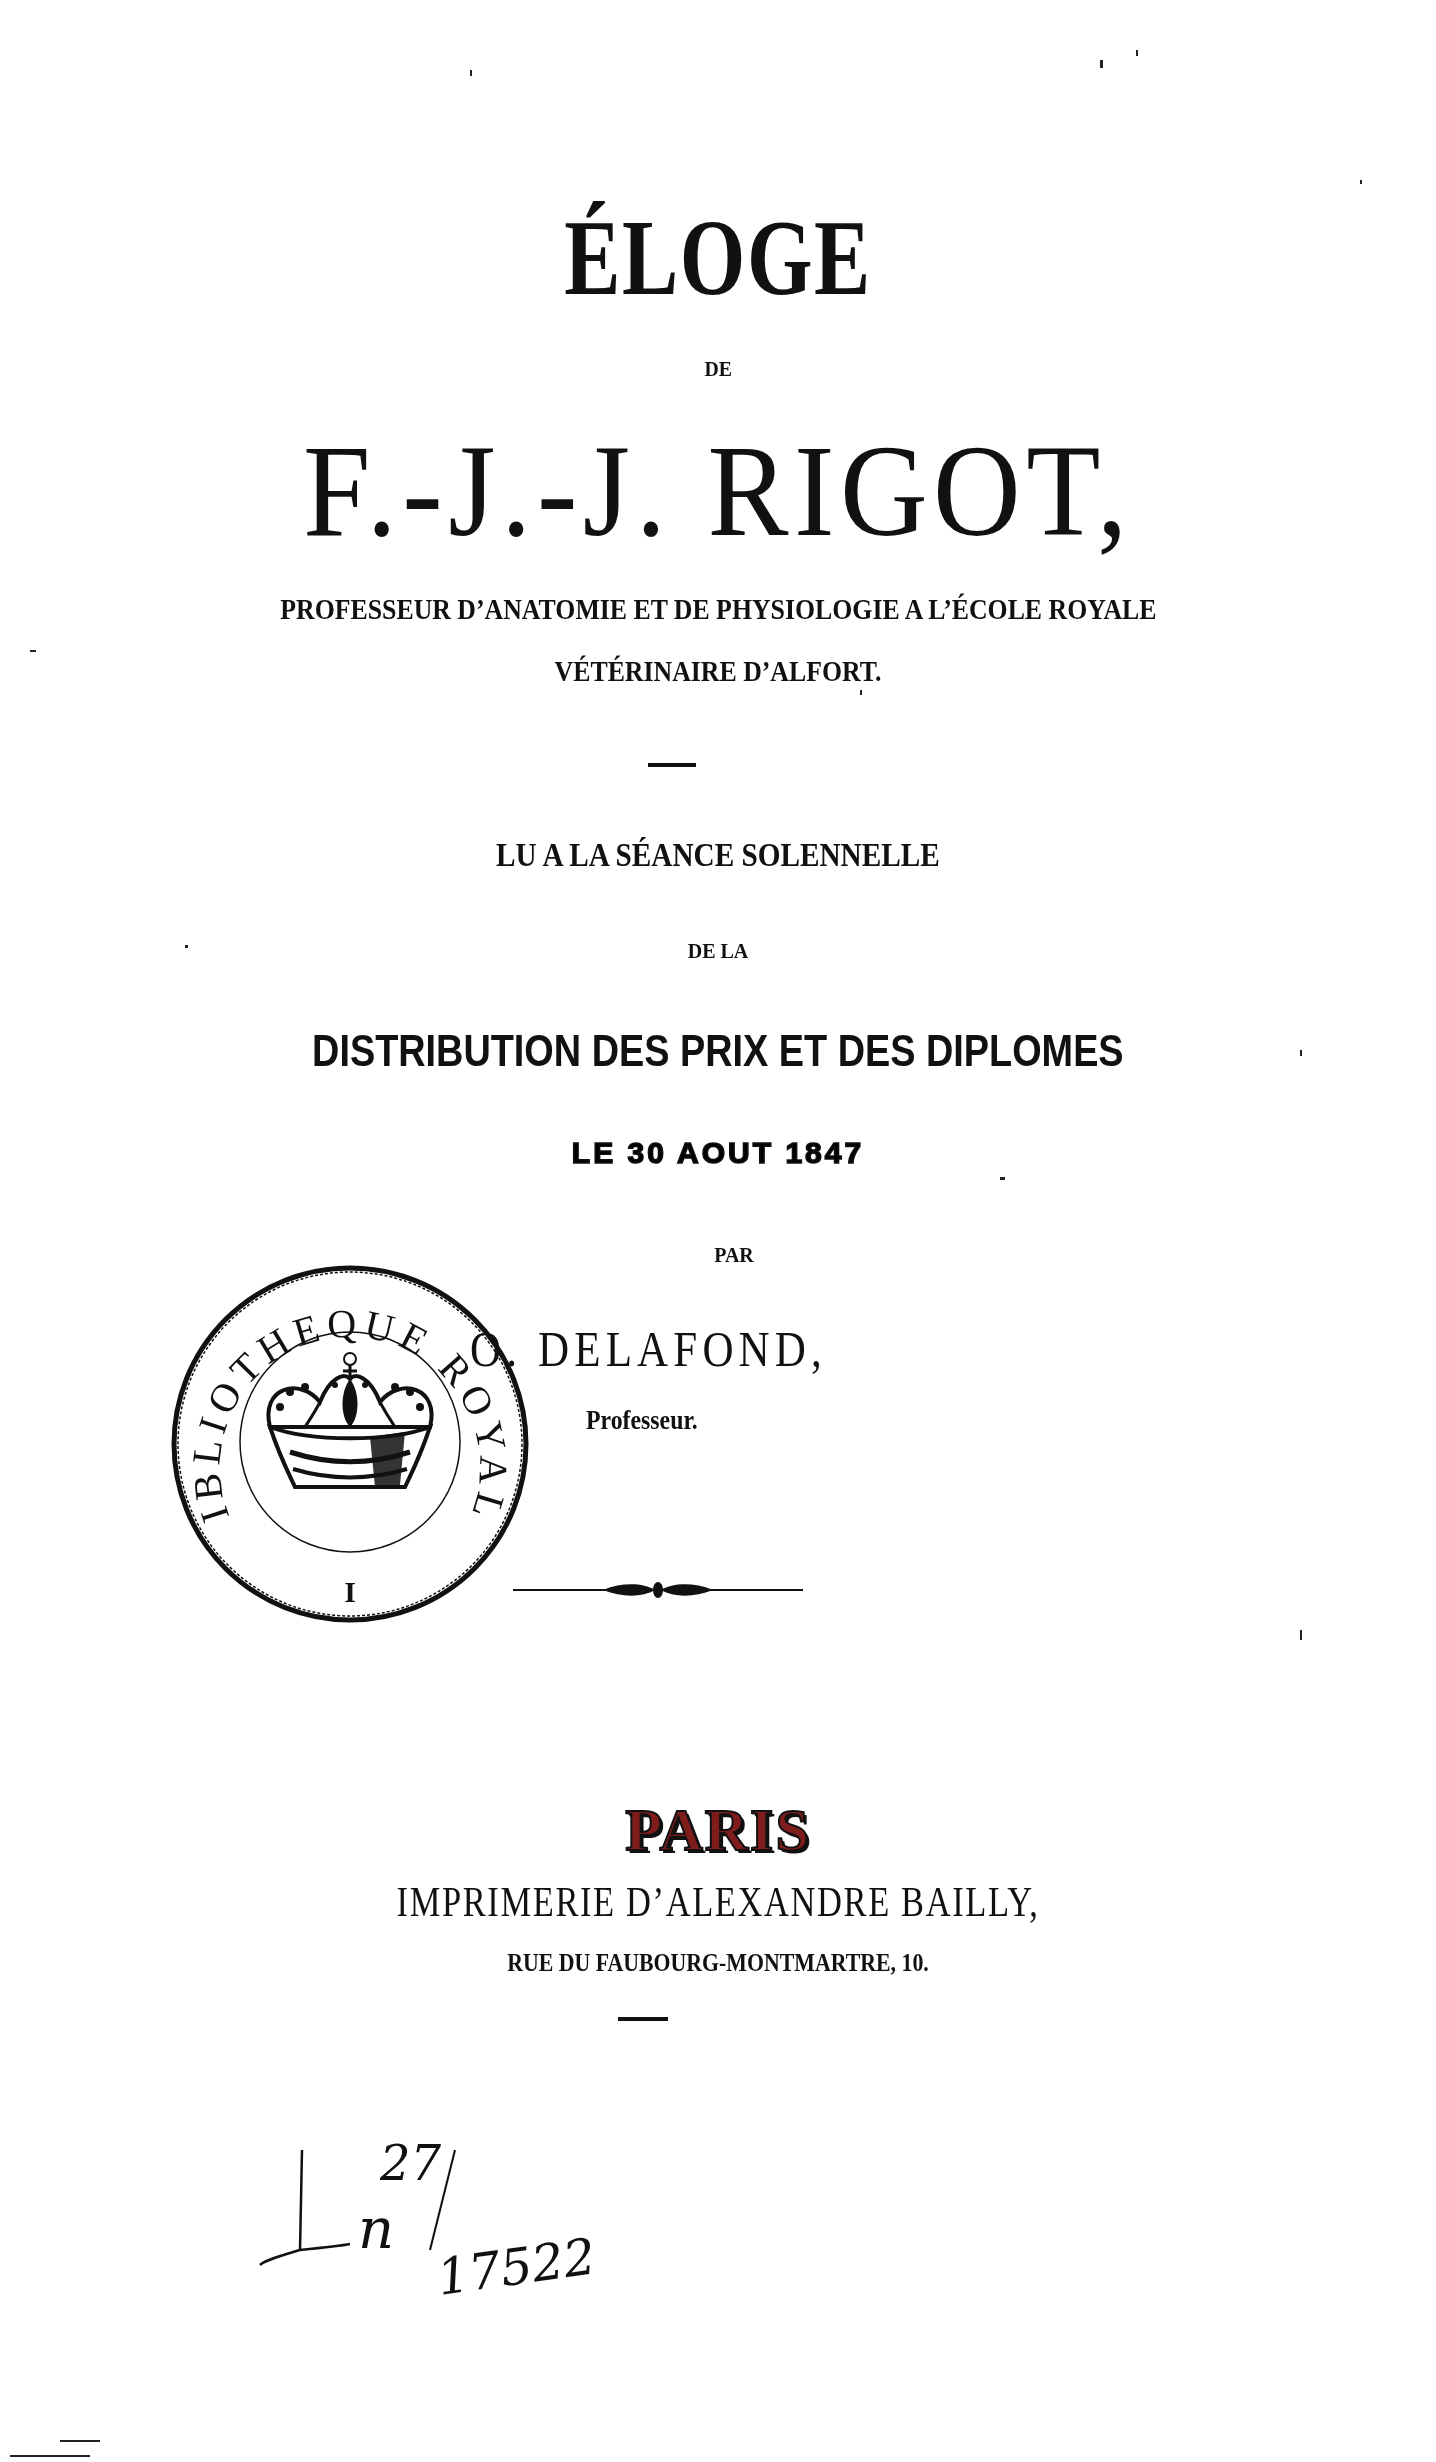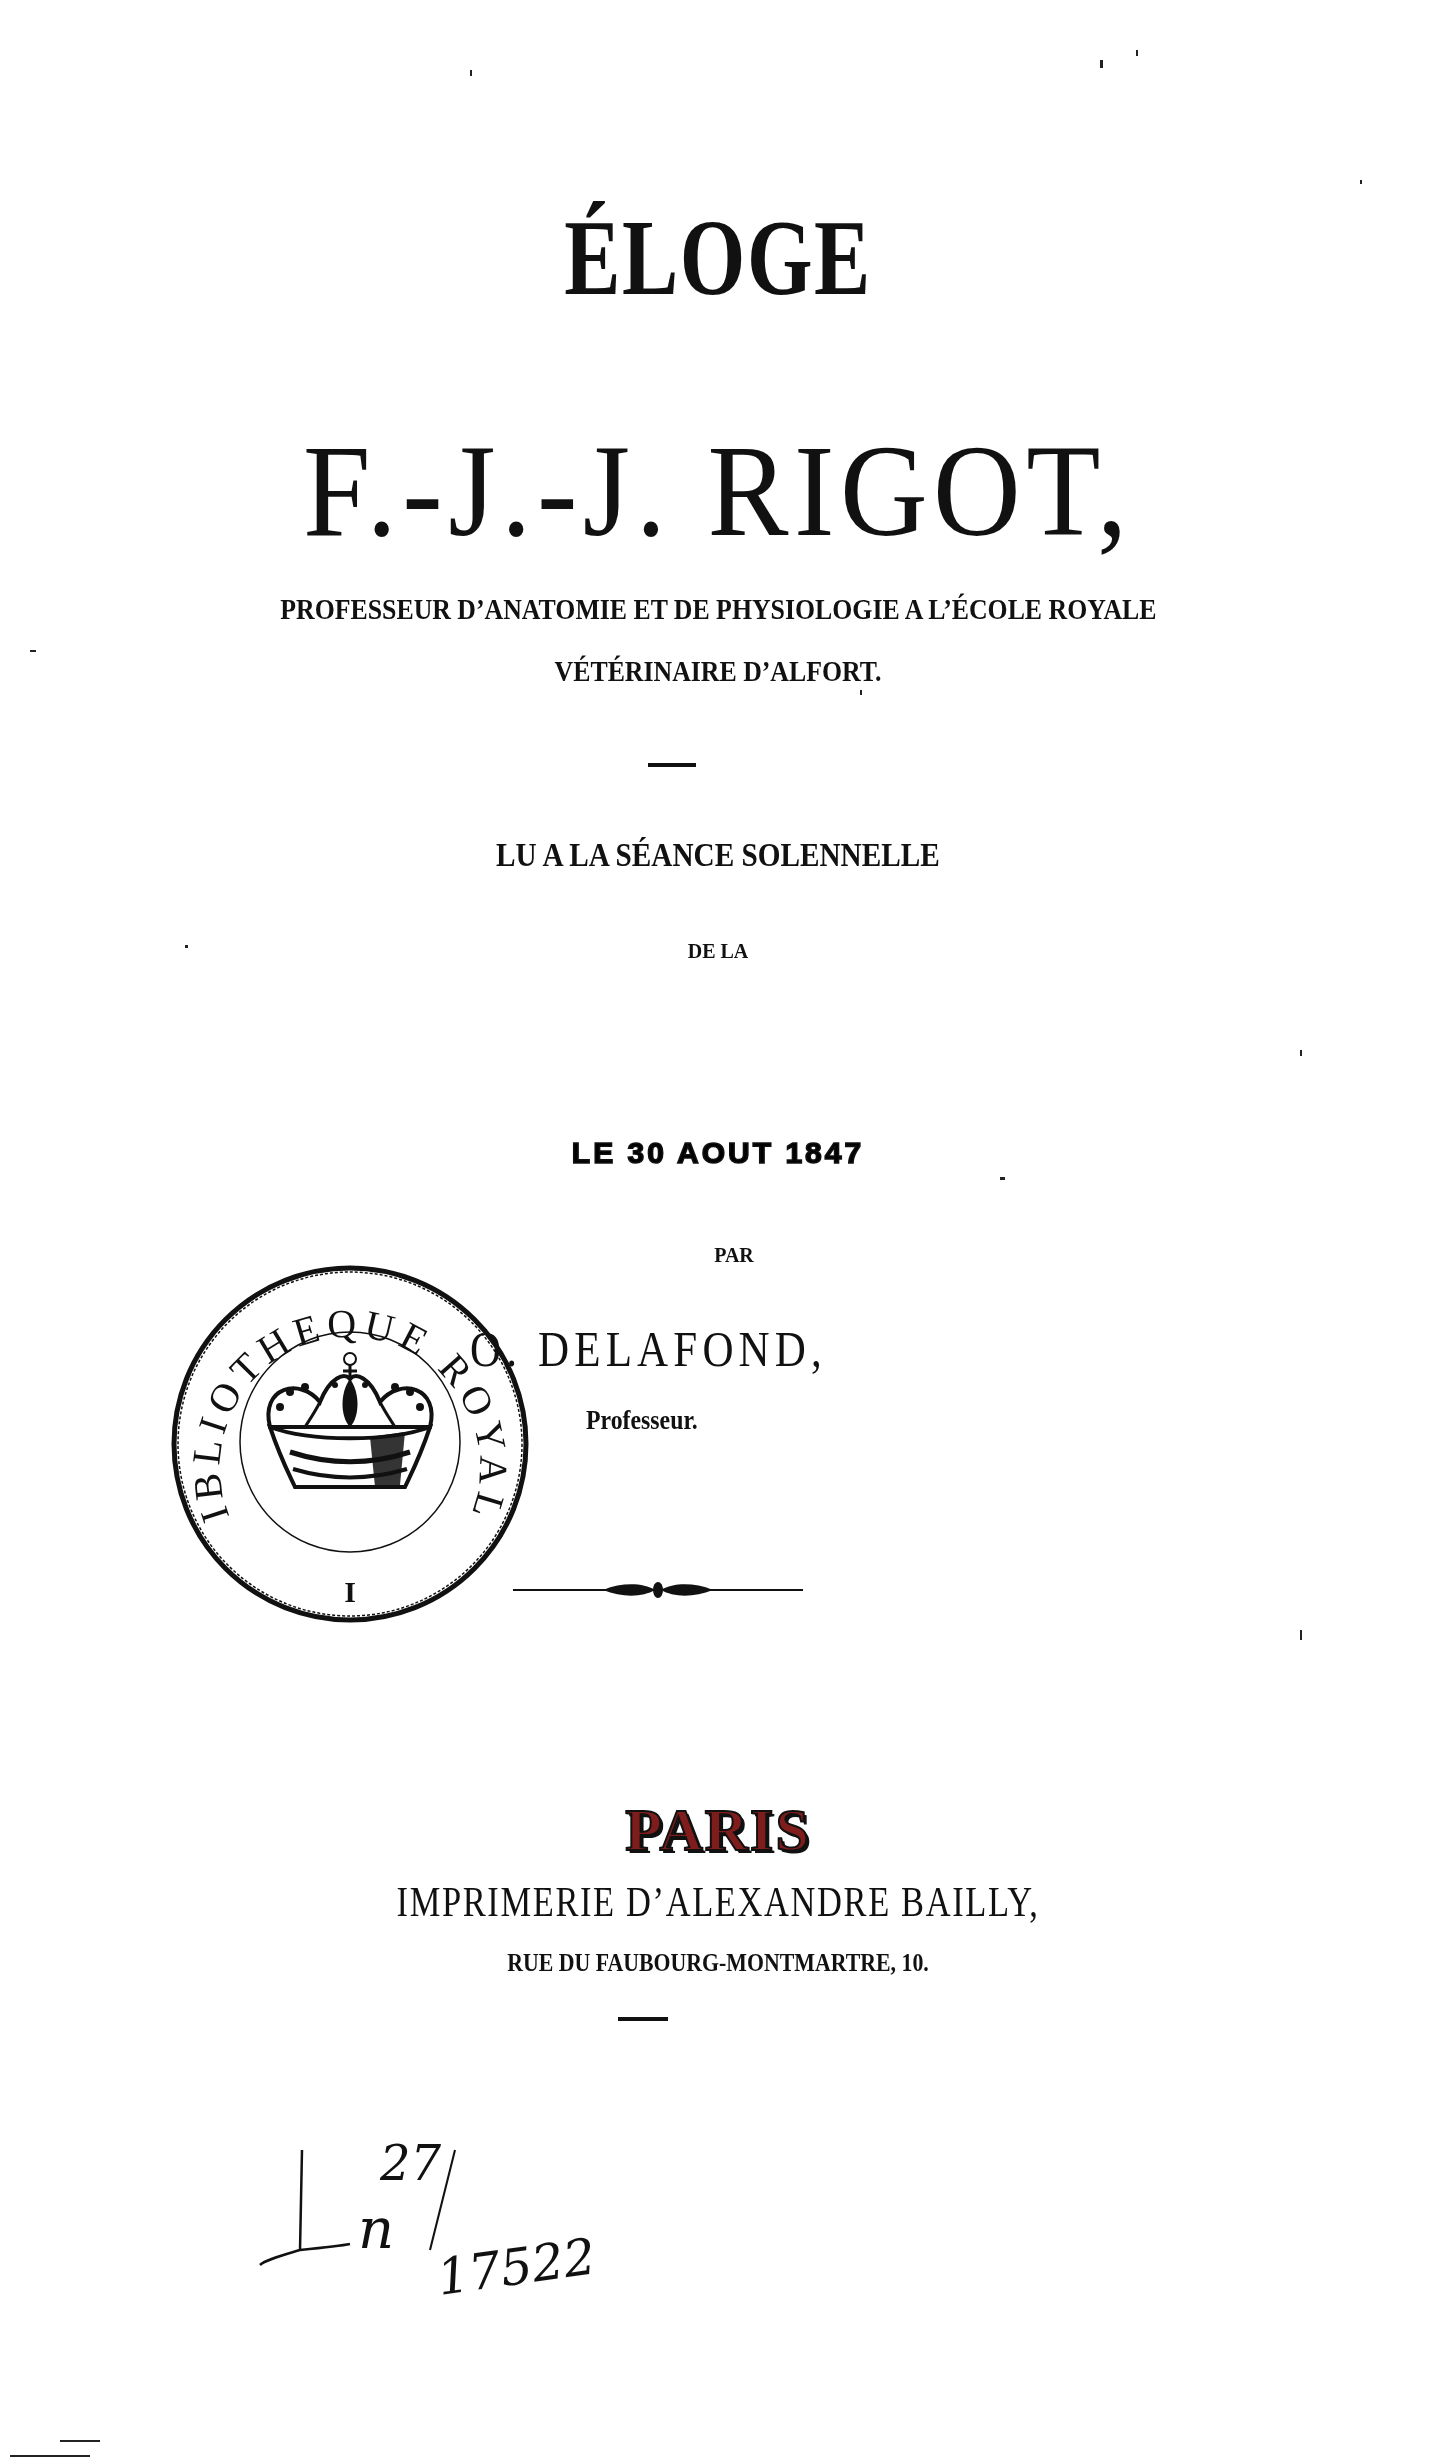--- a/index.html
+++ b/index.html
@@ -49,33 +49,35 @@
   #shelfmark { position:absolute; left:250px; top:2120px; width:360px; height:210px; }
   .speck { position:absolute; background:#222; }
 </style>
 </head>
 <body>
 
 <div class="page">
 
   <div class="line serif" id="title-eloge"><span class="cond">ÉLOGE</span></div>
 
+  <div class="line serif" id="de-1"><span class="cond">DE</span></div>
 
   <div class="line serif" id="subject-name"><span class="cond">F.-J.-J. RIGOT,</span></div>
 
   <div class="line serif" id="subject-role-1"><span class="cond">PROFESSEUR D’ANATOMIE ET DE PHYSIOLOGIE A L’ÉCOLE ROYALE</span></div>
 
   <div class="line serif" id="subject-role-2"><span class="cond">VÉTÉRINAIRE D’ALFORT.</span></div>
 
   <div class="rule" id="rule-1"></div>
 
   <div class="line serif" id="occasion-1"><span class="cond">LU A LA SÉANCE SOLENNELLE</span></div>
 
   <div class="line serif" id="occasion-2"><span class="cond">DE LA</span></div>
 
+  <div class="line sans" id="occasion-3"><span class="cond">DISTRIBUTION DES PRIX ET DES DIPLOMES</span></div>
 
   <div class="line sans" id="date-line"><span class="cond">LE 30 AOUT 1847</span></div>
 
   <div class="line serif" id="par"><span>PAR</span></div>
 
   <svg id="stamp" viewBox="0 0 364 364">
     <defs>
       <path id="stamp-arc" d="M 60 250 A 130 130 0 1 1 304 250" fill="none"></path>
     </defs>
     <circle cx="182" cy="182" r="176" fill="none" stroke="#111" stroke-width="5"></circle>

